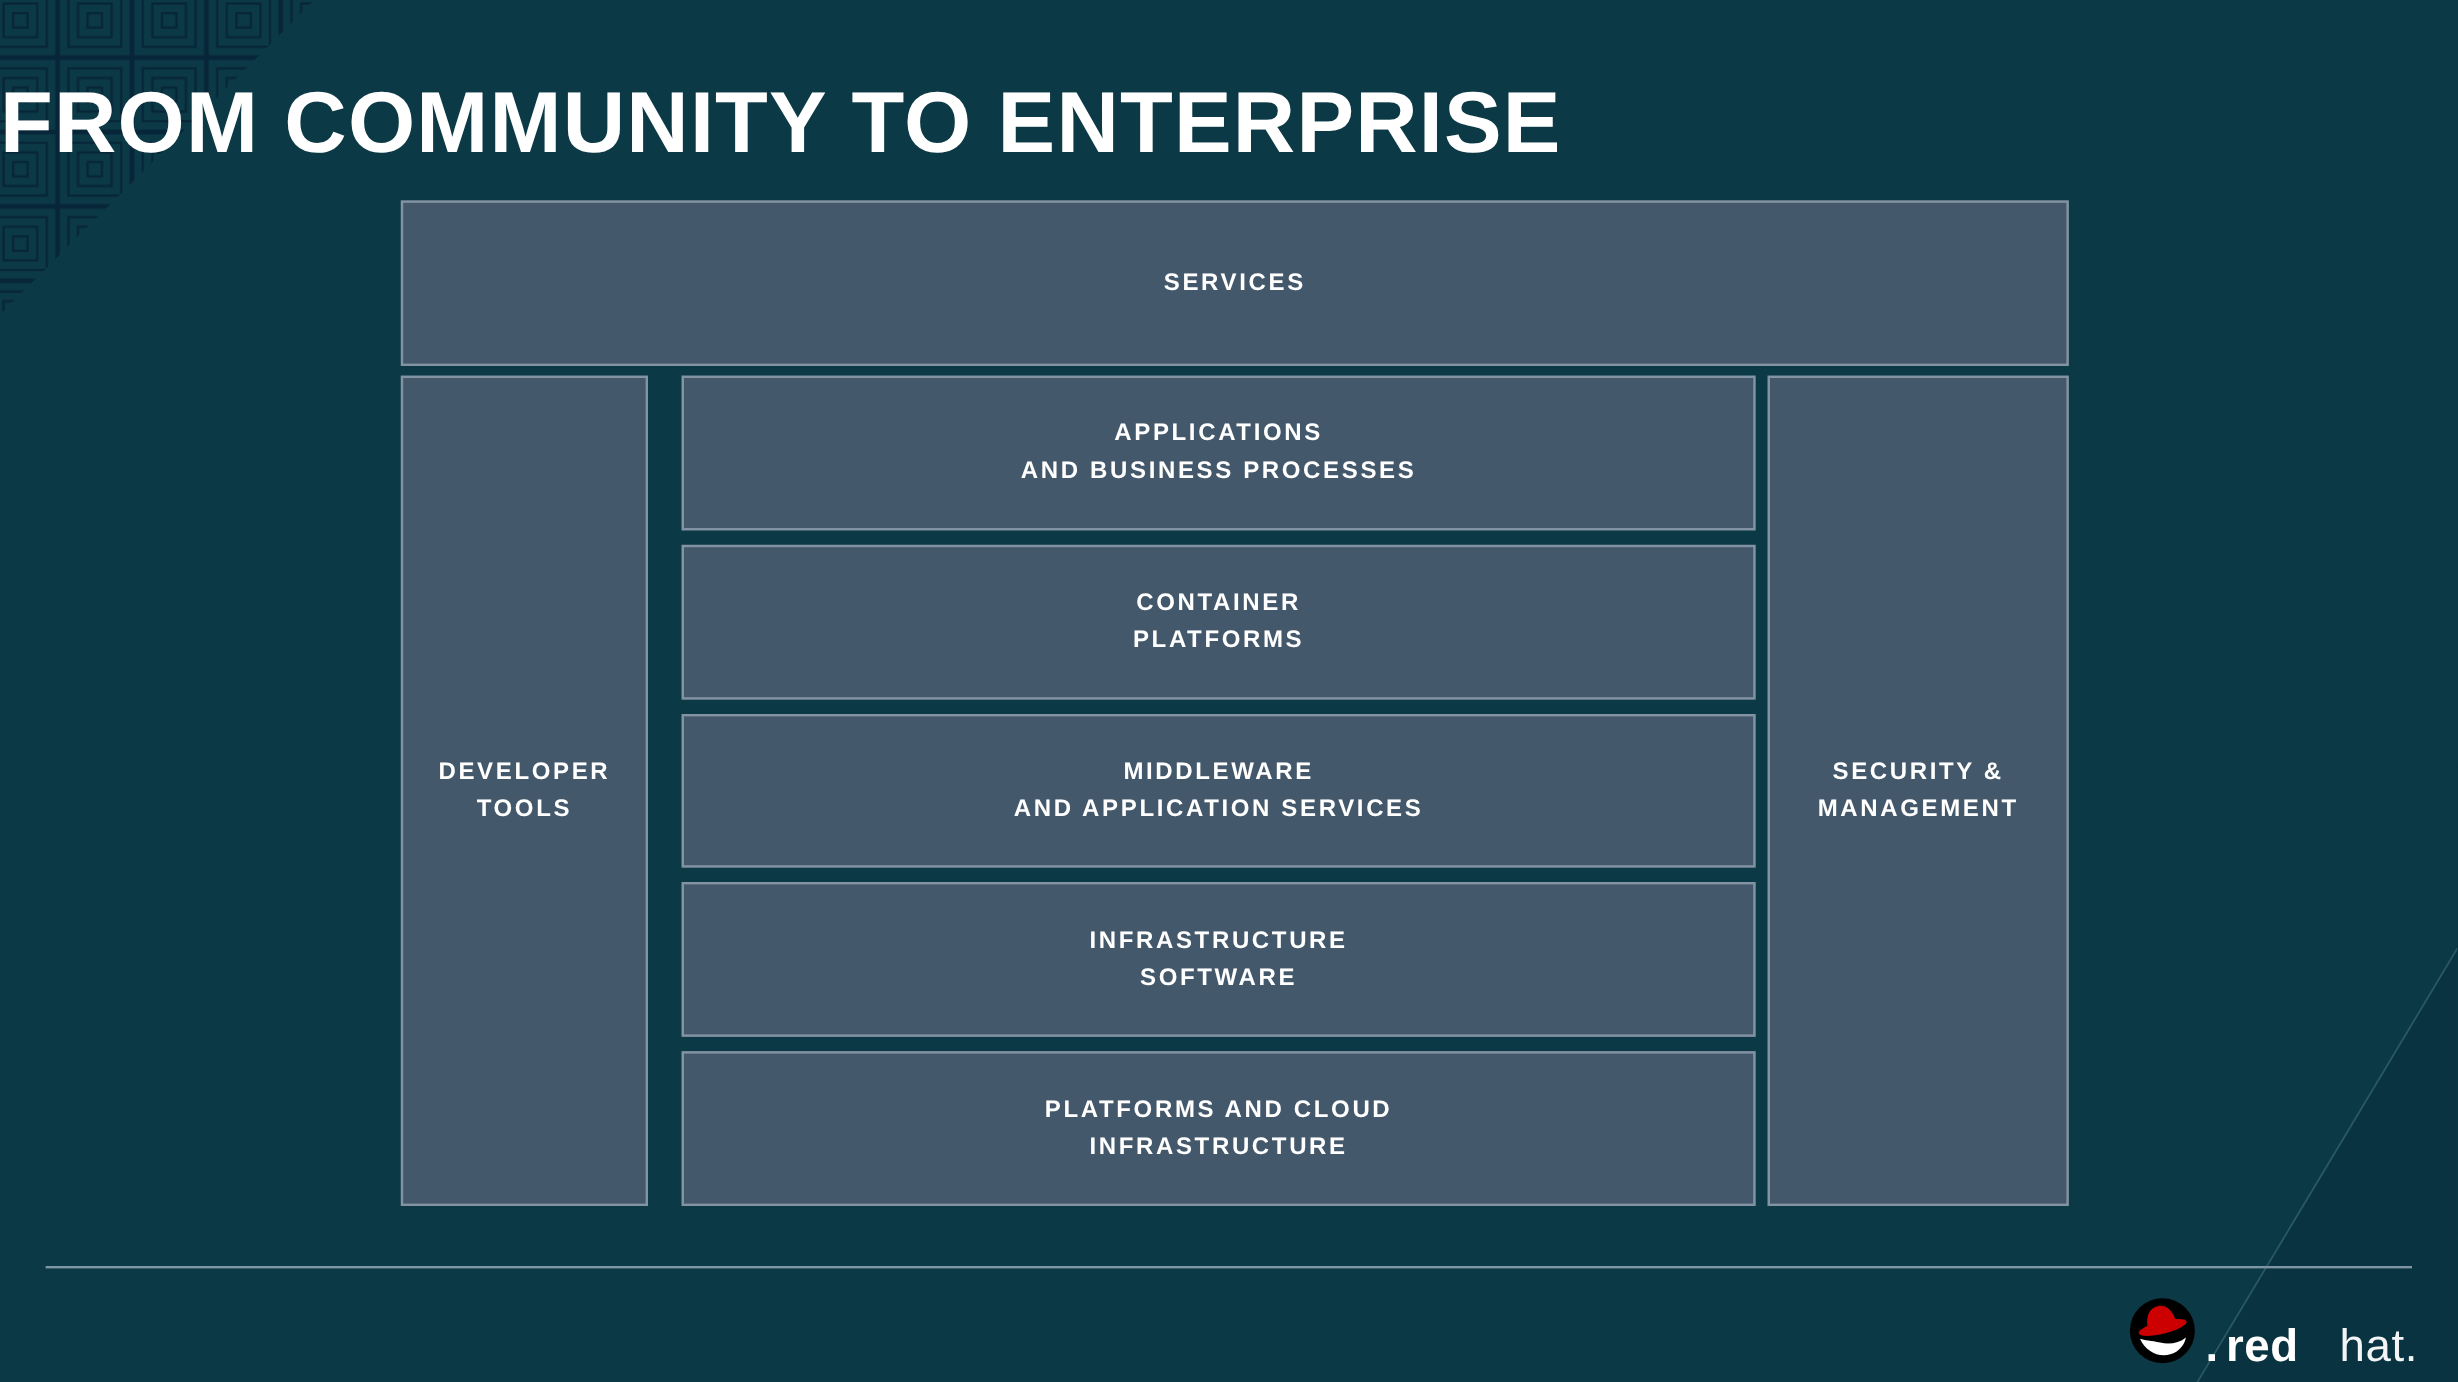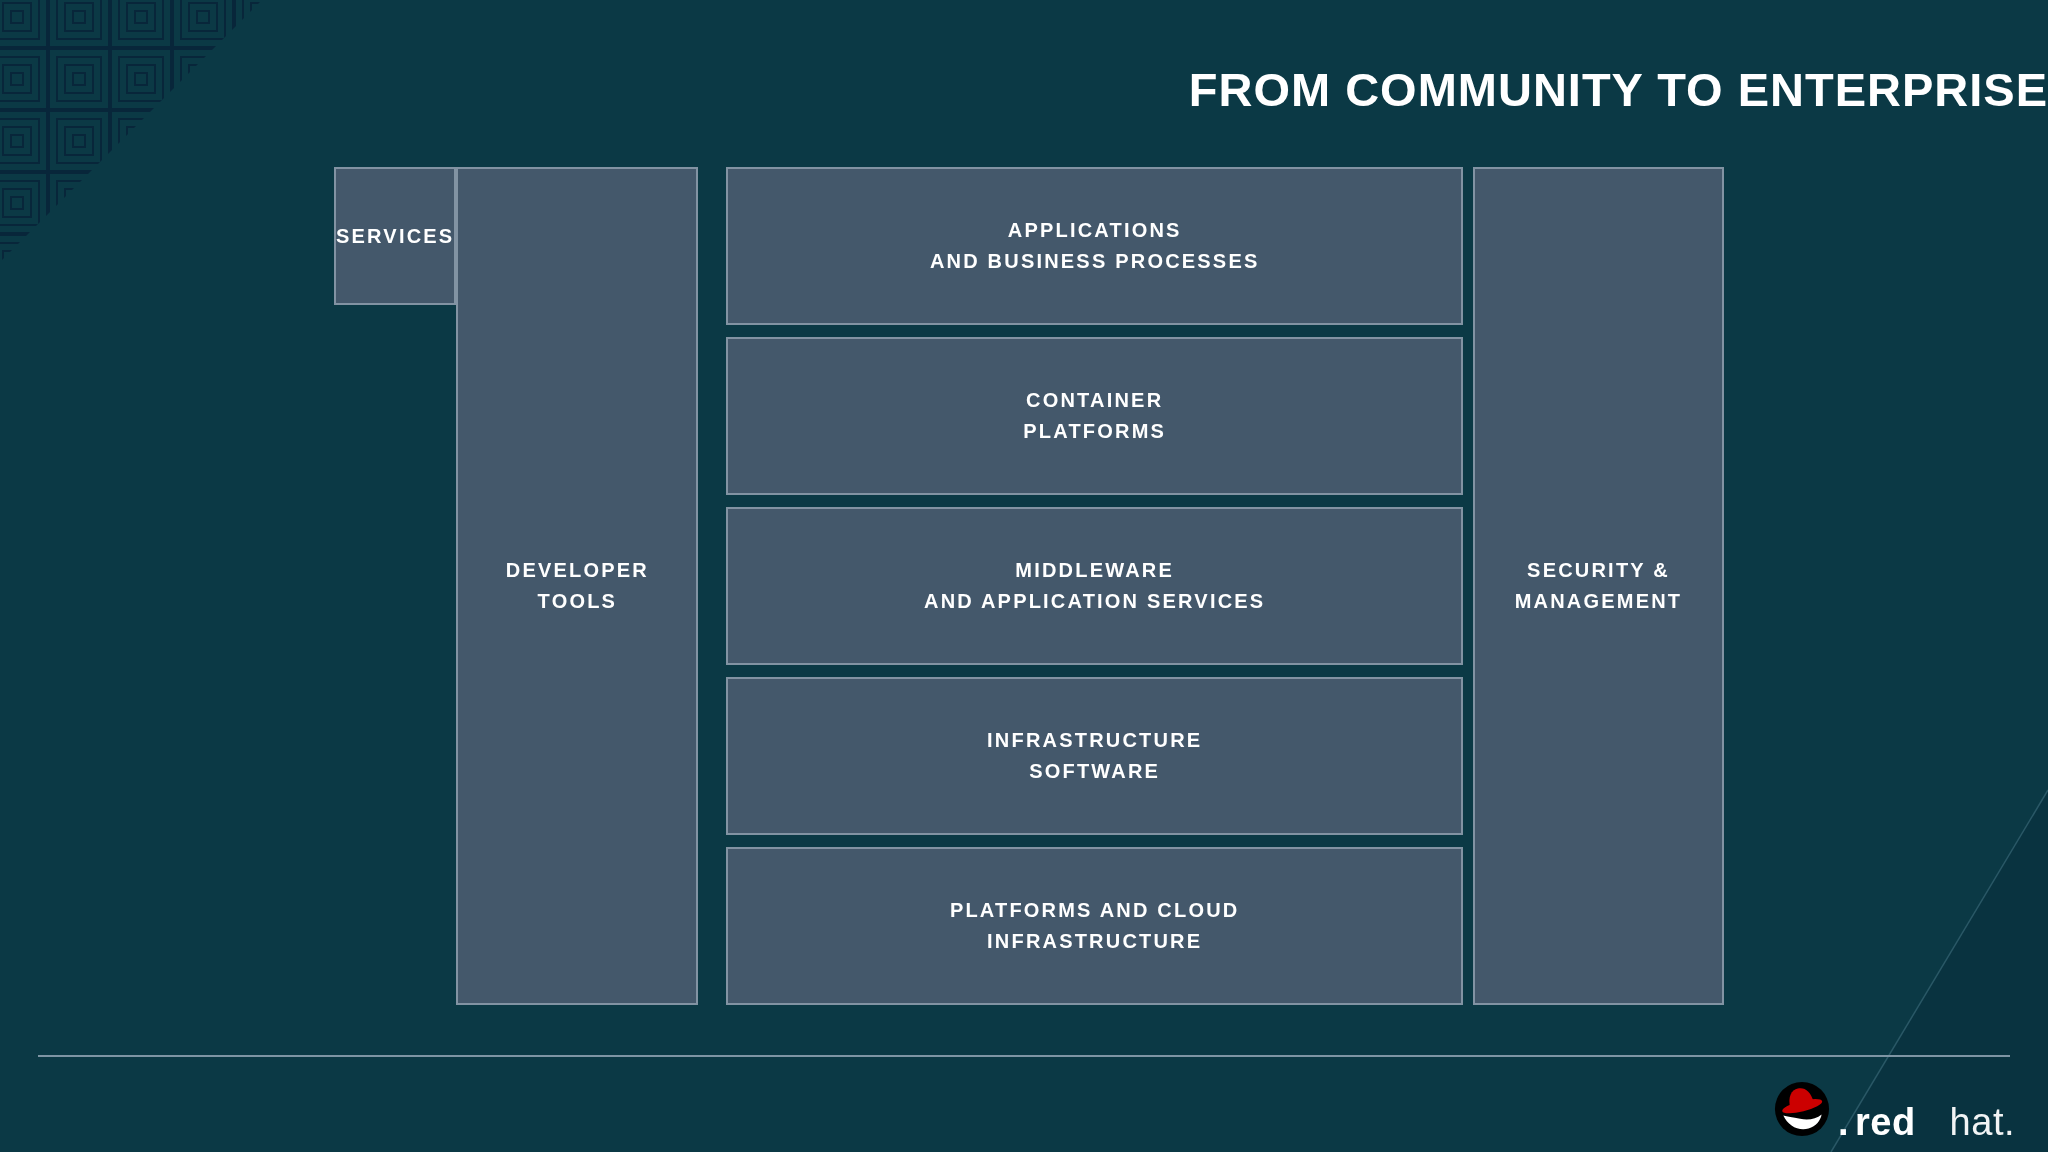--- a/index.html
+++ b/index.html
@@ -33,53 +33,53 @@
   }
   .pat-line{fill:none;stroke:var(--pattern_line);stroke-width:2;}
   
   .diag-accent{position:absolute;right:0;bottom:0;}
   .diag-fill{fill:var(--corner_shade);}
   .diag-edge{stroke:var(--corner_edge);stroke-width:1.5;fill:none;}
 
   .title{
     position:absolute;
     top:62px;left:0;width:100%;
-    text-align:right;
-    font-size:47px;
+    text-align:left;
+    font-size:72px;
     font-weight:800;
     letter-spacing:1px;
     color:var(--text);
   }
 
   .diagram{
     position:absolute;
     left:334px;top:167px;
     width:1390px;height:838px;
-    display:flex;flex-direction:row;
+    display:flex;flex-direction:column;
   }
   .box{
     background:var(--box_fill);
     border:2px solid var(--box_border);
     display:flex;align-items:center;justify-content:center;
   }
   .box-label{
     font-size:20px;
     font-weight:bold;
     letter-spacing:2.2px;
     line-height:1.55;
     text-align:center;
     white-space:pre-line;
     color:var(--text);
   }
   .services-box{height:138px;margin-bottom:8px;}
   .diagram-row{
     flex:1;
     display:flex;
   }
-  .col-left{width:242px;margin-right:28px;}
+  .col-left{width:206px;margin-right:28px;}
   .col-right{width:251px;margin-left:10px;}
   .middle-stack{
     flex:1;
     display:flex;flex-direction:column;
     gap:12px;
     justify-content:center;
   }
   .layer-box{flex:1;}
 
   .divider{

